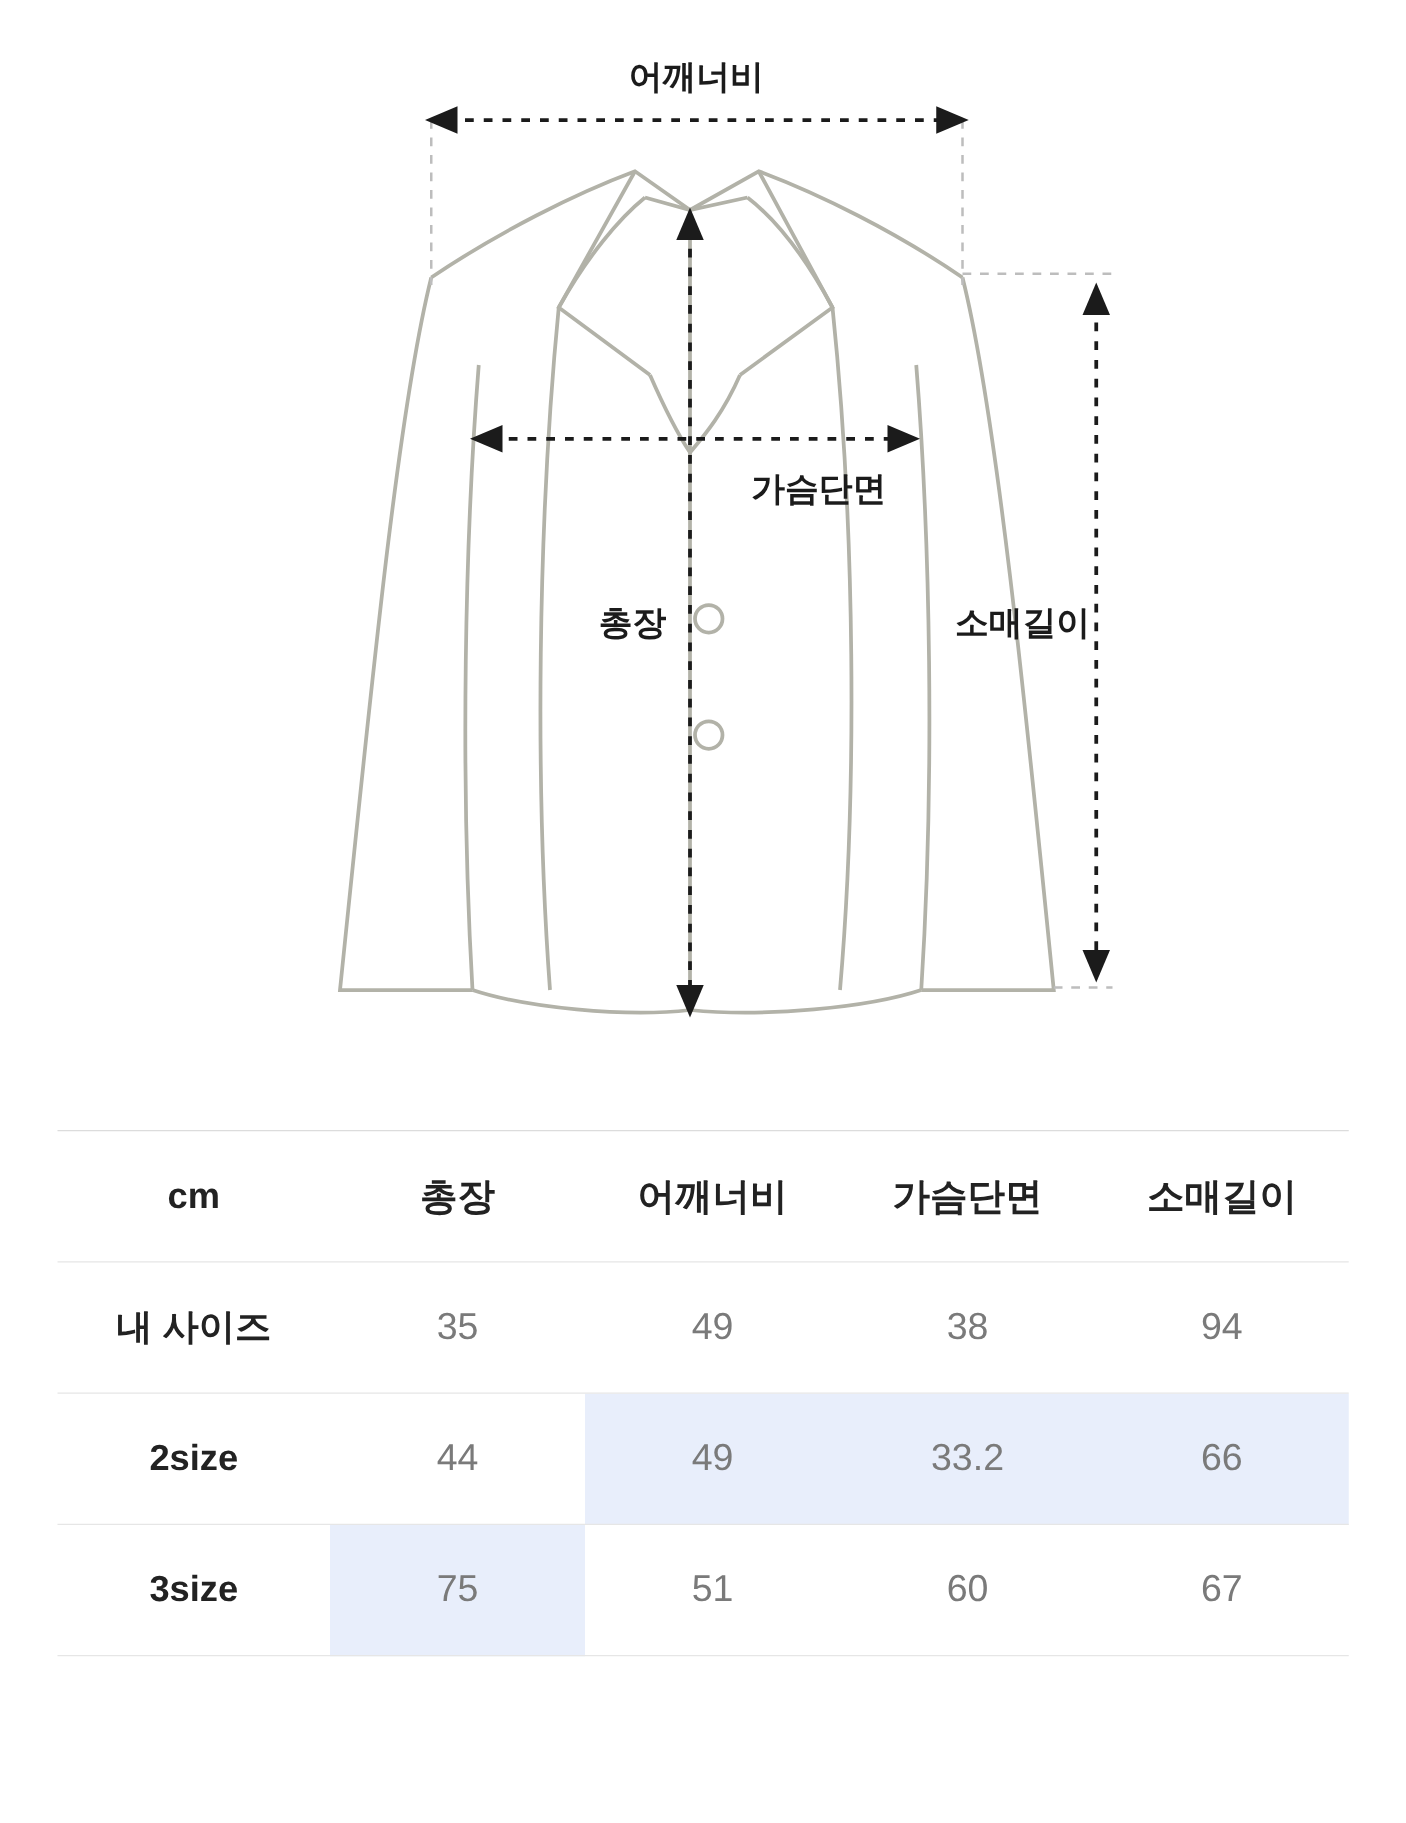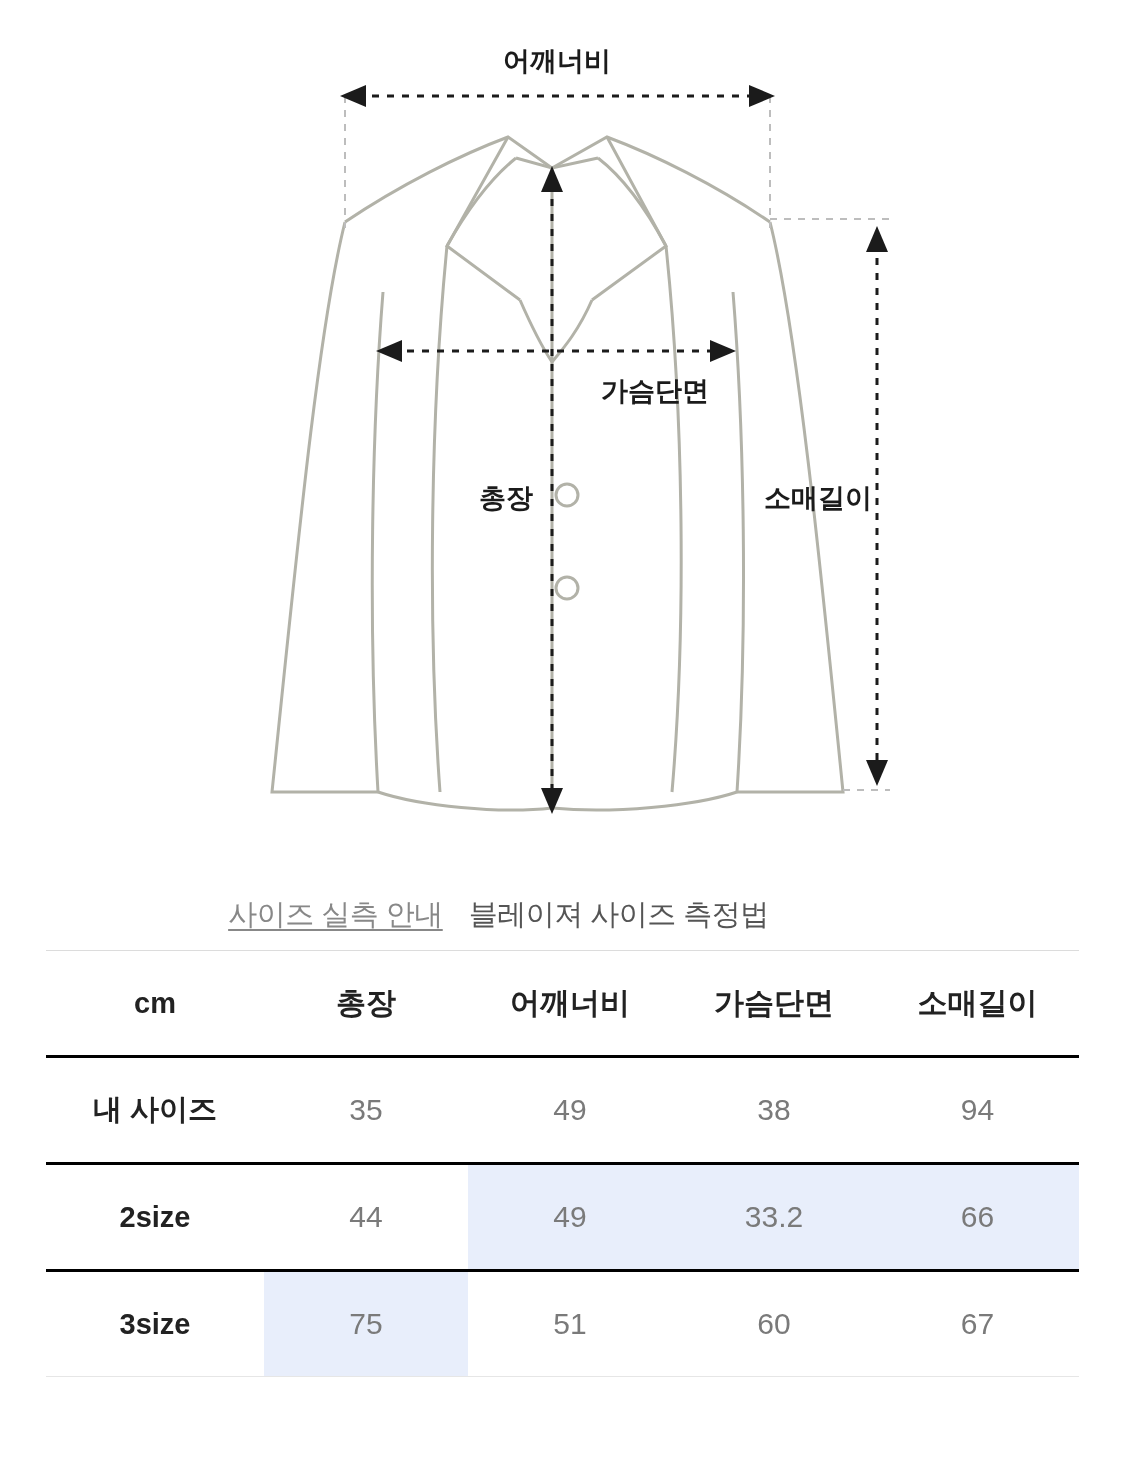--- a/index.html
+++ b/index.html
@@ -47,30 +47,31 @@
     letter-spacing: -0.5px;
   }
   .link-plain {
     font-size: 29px;
     color: #555555;
     letter-spacing: -0.5px;
   }
 
   
   .table-wrap {
+    margin-top: 24px;
     padding: 0 46px;
   }
   table.size-table {
     width: 1033px;
     border-collapse: collapse;
     table-layout: fixed;
   }
   table.size-table th,
   table.size-table td {
-    border-top: 3px solid #000000;
+    border-top: 1px solid #000000;
     border-bottom: 1px solid #e6e6e6;
     height: 102px;
     text-align: center;
     vertical-align: middle;
     font-weight: normal;
   }
   table.size-table thead th {
     font-size: 30px;
     color: #222222;
     font-weight: bold;
@@ -185,24 +186,20 @@
         <line x1="770" y1="219" x2="890" y2="219" stroke="#bdbdbd" stroke-width="2" stroke-dasharray="7 7"></line>
         <line x1="843" y1="790" x2="890" y2="790" stroke="#bdbdbd" stroke-width="2" stroke-dasharray="7 7"></line>
         <line x1="877" y1="243" x2="877" y2="766" stroke-width="3" stroke-dasharray="7 8"></line>
         <polygon points="877,226 866,252 888,252" fill="#1b1b1b" stroke="none"></polygon>
         <polygon points="877,786 866,760 888,760" fill="#1b1b1b" stroke="none"></polygon>
       </g>
       <text class="label-text" x="818" y="507" text-anchor="middle">소매길이</text>
     </svg>
   </div>
 
-  <div class="links-row">
-    <a class="link-underline" href="#">사이즈 실측 안내</a>
-    <span class="link-plain">블레이져 사이즈 측정법</span>
-  </div>
 
   <div class="table-wrap">
     <table class="size-table">
       <colgroup>
         <col class="c0">
           <col class="c1">
           <col class="c2">
           <col class="c3">
           <col class="c4">
       </colgroup>

